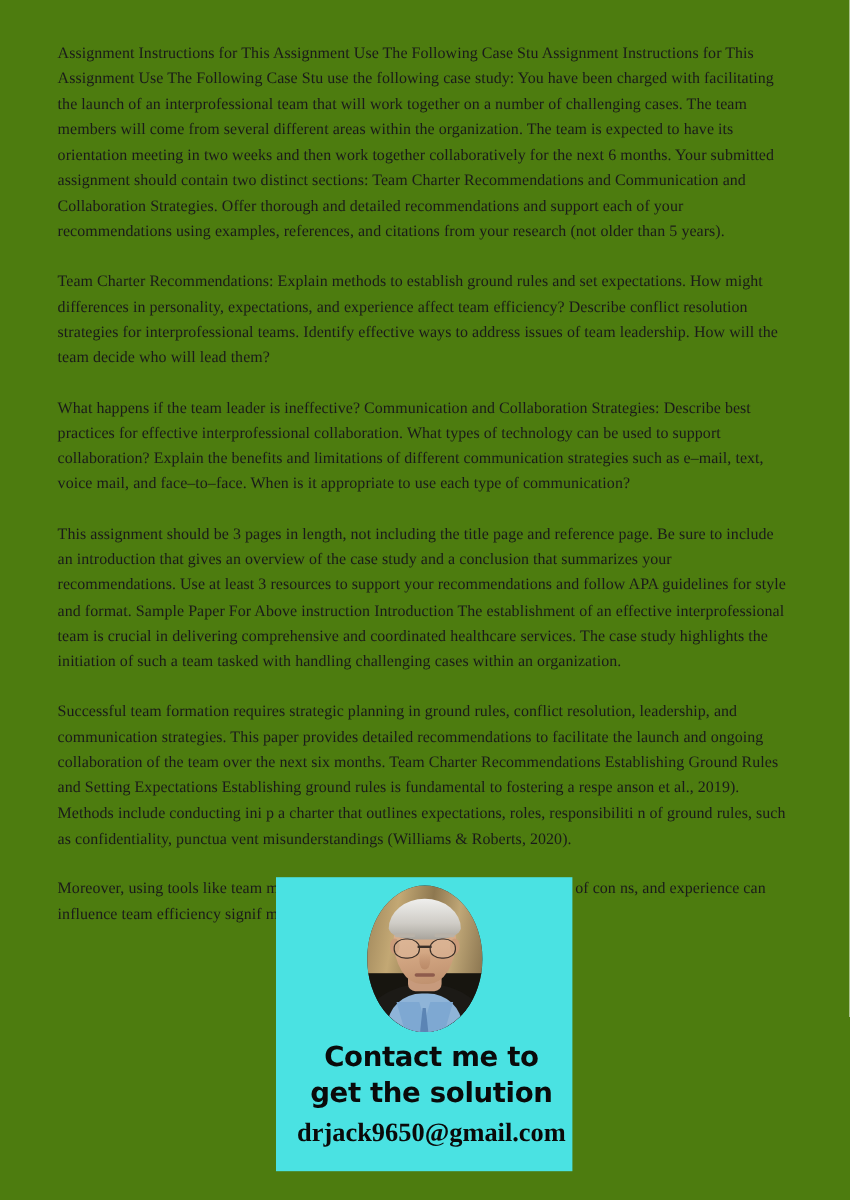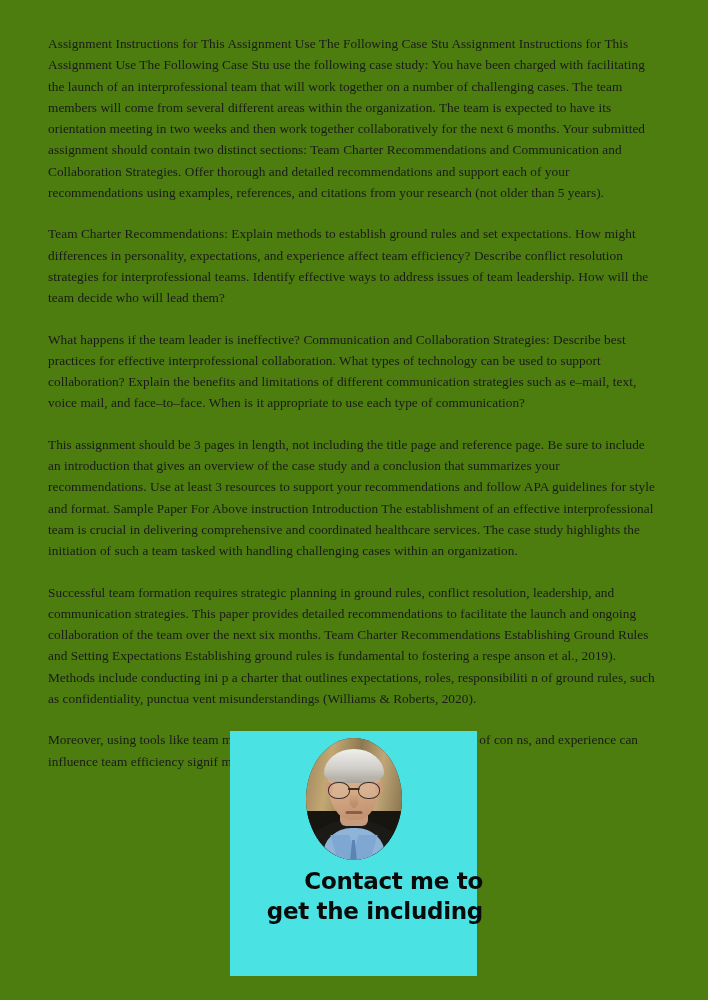--- a/index.html
+++ b/index.html
@@ -171,21 +171,21 @@
   }
   .av-mouth {
     position: absolute; left: 50%; top: 73px;
     transform: translateX(-50%);
     width: 17px; height: 2.5px;
     background: #8e5b4c; border-radius: 2px;
   }
 
   #contact-lines {
     margin-top: 6px;
-    text-align: right;
+    text-align: center;
     width: 100%;
     padding-left: 12px;
   }
   .contact-headline {
     font-family: "DejaVu Sans", "Liberation Sans", sans-serif;
     font-weight: bold;
     font-size: 23px;
     line-height: 30px;
     color: #0a0a0a;
     letter-spacing: -0.3px;
@@ -234,18 +234,19 @@
         <div class="av-lens l"></div>
         <div class="av-bridge"></div>
         <div class="av-lens r"></div>
       </div>
       <div class="av-nose"></div>
       <div class="av-mouth"></div>
     </div>
 
     <div id="contact-lines">
       <div class="contact-headline">Contact me to</div>
-      <div class="contact-headline">get the including</div>
+      <div class="contact-headline">get the solution</div>
+      <div class="contact-email">drjack9650@gmail.com</div>
     </div>
 
   </div>
 
 </div>
 
 </body></html>

